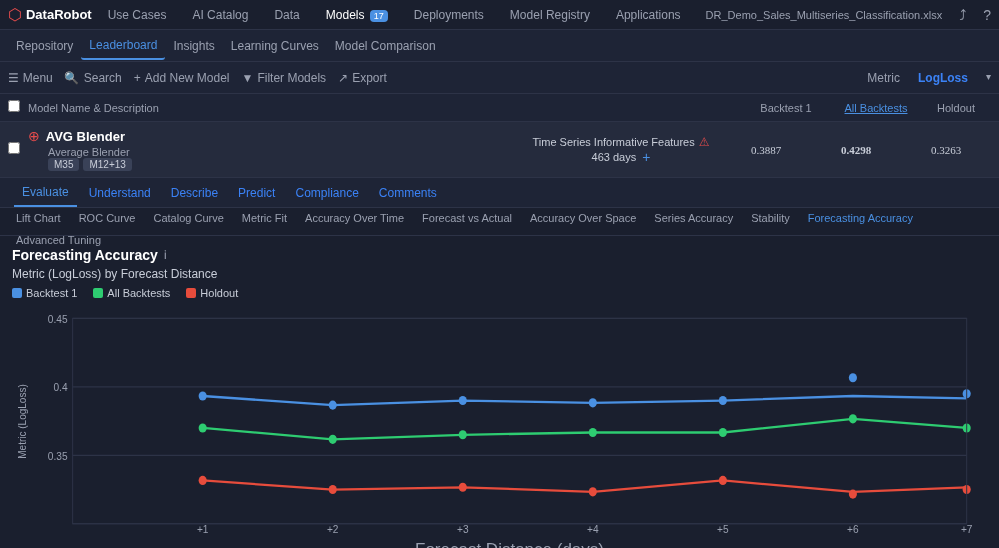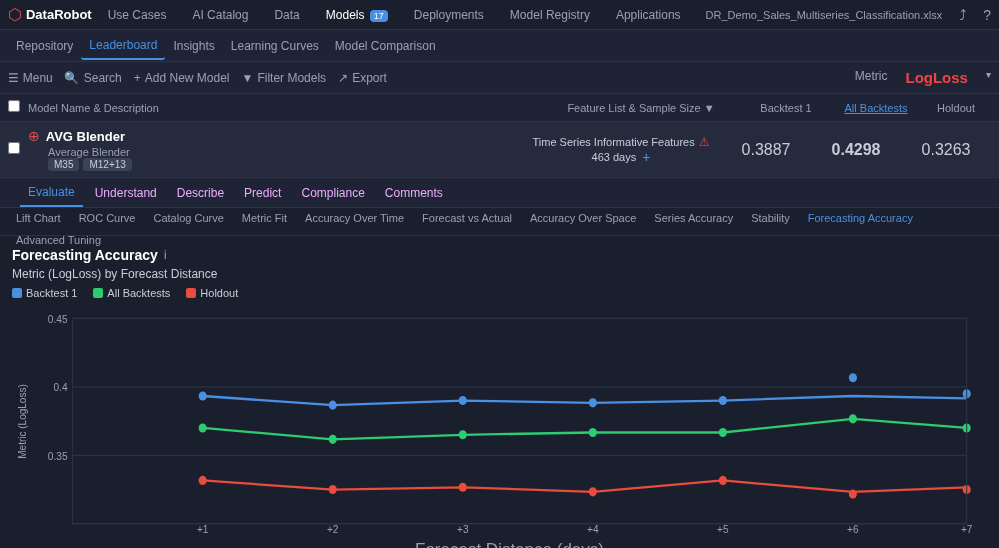--- a/index.html
+++ b/index.html
@@ -21,21 +21,21 @@
     
     .second-nav { background: #1e2436; display: flex; align-items: center; height: 32px; padding: 0 8px; border-bottom: 1px solid #2d3347; }
     .second-nav-item { color: #9aa0b0; font-size: 12px; cursor: pointer; padding: 6px 8px; border-radius: 3px; }
     .second-nav-item.active { color: #4a90e2; border-bottom: 2px solid #4a90e2; }
 
     
     .toolbar { background: #1e2436; display: flex; align-items: center; height: 32px; padding: 0 8px; border-bottom: 1px solid #2d3347; gap: 12px; }
     .toolbar-btn { display: flex; align-items: center; gap: 4px; color: #9aa0b0; font-size: 12px; cursor: pointer; }
     .toolbar-right { margin-left: auto; display: flex; align-items: flex-start; gap: 18px; }
     .metric-label { color: #9aa0b0; font-size: 12px; }
-    .metric-value { color: #ef4444; font-size: 15px; font-weight: 600; }
+    .metric-value { color: #3b82f6; font-size: 12px; font-weight: 600; }
     .dropdown-arrow { color: #9aa0b0; font-size: 10px; }
 
     
     .table-header { background: #1e2436; display: flex; align-items: center; height: 28px; padding: 0 8px; border-bottom: 1px solid #2d3347; }
     .th-checkbox { width: 20px; }
     .th-name { flex: 1; color: #9aa0b0; font-size: 11px; }
     .th-feature { color: #9aa0b0; font-size: 11px; width: 200px; text-align: center; }
     .th-backtest { color: #9aa0b0; font-size: 11px; width: 90px; text-align: center; }
     .th-all { color: #4a90e2; font-size: 11px; width: 90px; text-align: center; text-decoration: underline; cursor: pointer; }
     .th-holdout { color: #9aa0b0; font-size: 11px; width: 70px; text-align: center; }
@@ -48,27 +48,27 @@
     .model-icon { color: #e84c4c; font-size: 14px; }
     .model-name { color: #fff; font-size: 13px; font-weight: 600; }
     .model-sub { color: #9aa0b0; font-size: 11px; margin-bottom: 0; padding-left: 20px; }
     .model-tags { display: flex; gap: 4px; padding-left: 20px; }
     .tag { background: #3a4258; color: #c8cdd8; font-size: 10px; padding: 1px 6px; border-radius: 3px; }
     .model-features { width: 200px; text-align: center; }
     .model-feature-text { color: #c8cdd8; font-size: 11px; }
     .feature-icon { color: #e84c4c; font-size: 12px; }
     .feature-days { color: #c8cdd8; font-size: 11px; }
     .plus-icon { color: #4a90e2; font-size: 14px; cursor: pointer; }
-    .model-score { width: 90px; text-align: center; color: #c8cdd8; font-size: 16px; }
+    .model-score { width: 90px; text-align: center; color: #c8cdd8; font-size: 11px; font-family: Liberation Serif, serif; }
     .model-score.all { color: #c8cdd8; font-weight: 600; }
     .model-score.holdout { color: #c8cdd8; }
 
     
-    .eval-tabs { background: #1e2436; display: flex; align-items: center; height: 30px; padding: 0 20px; border-bottom: 1px solid #2d3347; gap: 4px; }
-    .eval-tab { color: #f0abfc; font-size: 12px; cursor: pointer; padding: 6px 8px; }
+    .eval-tabs { background: #1e2436; display: flex; align-items: center; height: 30px; padding: 0 14px; border-bottom: 1px solid #2d3347; gap: 4px; }
+    .eval-tab { color: #3b82f6; font-size: 12px; cursor: pointer; padding: 6px 8px; }
     .eval-tab.active { color: #4a90e2; border-bottom: 2px solid #4a90e2; }
 
     
     .chart-tabs { background: #1a1f2e; display: flex; align-items: center; height: 28px; padding: 0 8px; border-bottom: 1px solid #2d3347; gap: 2px; flex-wrap: wrap; }
     .chart-tab { color: #9aa0b0; font-size: 11px; cursor: pointer; padding: 4px 8px; }
     .chart-tab.active { color: #4a90e2; }
 
     
     .chart-section { background: #1a1f2e; padding: 10px 12px 4px 12px; }
     .chart-title-row { display: flex; align-items: center; gap: 6px; margin-bottom: 4px; }
@@ -149,24 +149,20 @@
     <span class="metric-value">LogLoss</span>
     <span class="dropdown-arrow">▾</span>
   </div>
 </div>
 
 <div class="table-header">
   <div class="th-checkbox">
     <input type="checkbox" style="width: 12px; height: 12px;">
   </div>
   <div class="th-name">Model Name &amp; Description</div>
-  <div class="th-feature">
-    <span>Feature List &amp; Sample Size</span>
-    <span style="color:#9aa0b0;">▼</span>
-  </div>
   <div class="th-backtest">Backtest 1</div>
   <div class="th-all">All Backtests</div>
   <div class="th-holdout">Holdout</div>
 </div>
 
 <div class="model-row">
   <div class="model-checkbox">
     <input type="checkbox" style="width: 12px; height: 12px;">
   </div>
   <div class="model-info">

